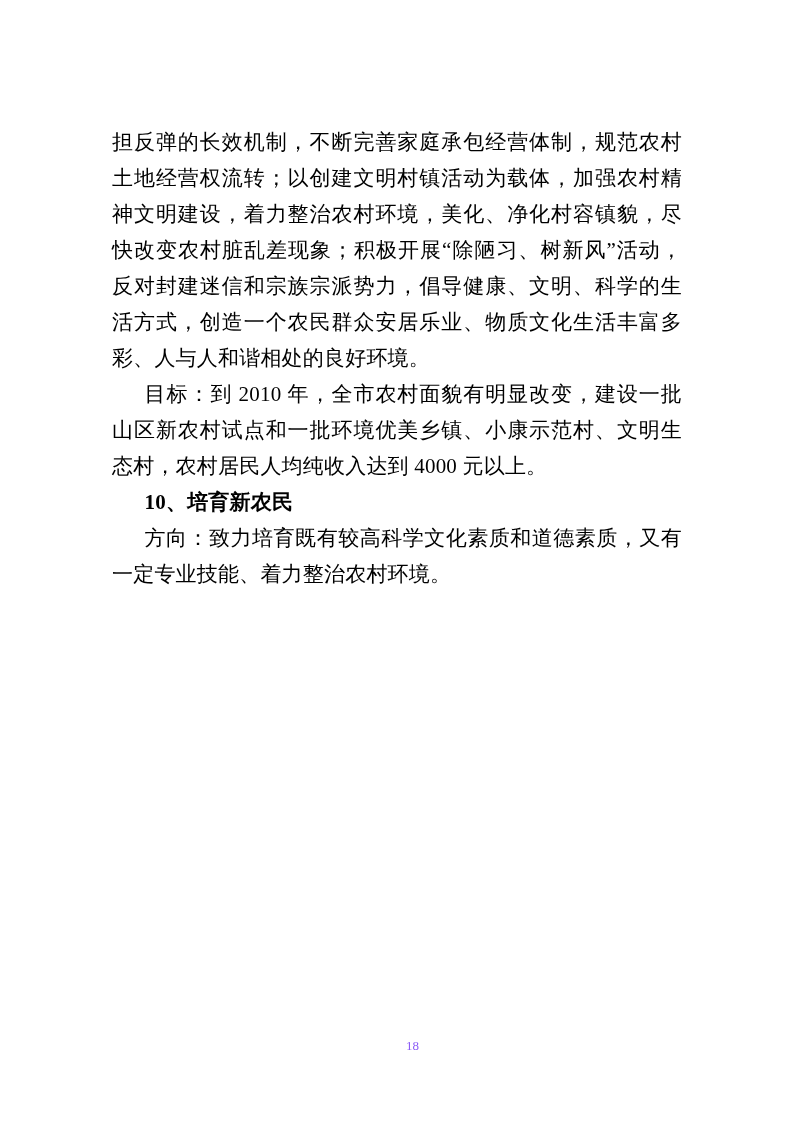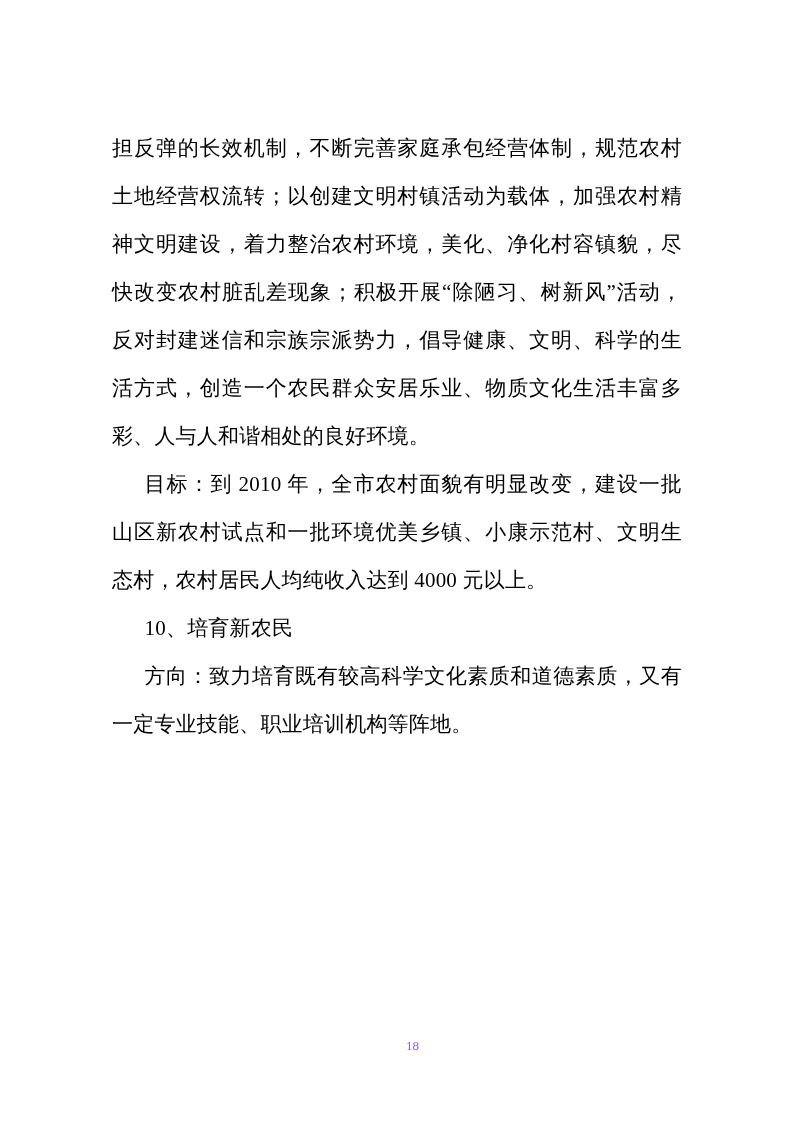--- a/index.html
+++ b/index.html
@@ -15,50 +15,50 @@
     overflow: hidden;
     font-family: "Liberation Serif", "DejaVu Serif", serif;
     color: #000000;
   }
   .body-text {
     position: absolute;
     left: 112px;
     top: 124px;
     width: 570px;
     font-size: 21px;
-    line-height: 48px;
+    line-height: 36px;
     text-align: justify;
     text-justify: inter-ideograph;
     letter-spacing: 0.2px;
   }
   .para {
     margin: 0;
     padding: 0;
   }
   .para.indent {
     text-indent: 1.55em;
   }
   .para.heading {
-    font-weight: normal;
+    font-weight: bold;
   }
   .page-number {
     position: absolute;
     top: 1038px;
     left: 16px;
     width: 100%;
     text-align: center;
     font-size: 13px;
     line-height: 16px;
     color: #8b5cf6;
   }
 </style>
 </head>
 <body>
 
 <div class="page">
   <div class="body-text">
     <p class="para">担反弹的长效机制，不断完善家庭承包经营体制，规范农村土地经营权流转；以创建文明村镇活动为载体，加强农村精神文明建设，着力整治农村环境，美化、净化村容镇貌，尽快改变农村脏乱差现象；积极开展“除陋习、树新风”活动，反对封建迷信和宗族宗派势力，倡导健康、文明、科学的生活方式，创造一个农民群众安居乐业、物质文化生活丰富多彩、人与人和谐相处的良好环境。</p>
     <p class="para indent">目标：到 2010 年，全市农村面貌有明显改变，建设一批山区新农村试点和一批环境优美乡镇、小康示范村、文明生态村，农村居民人均纯收入达到 4000 元以上。</p>
     <p class="para indent heading">10、培育新农民</p>
-    <p class="para indent">方向：致力培育既有较高科学文化素质和道德素质，又有一定专业技能、职业培训机构等阵地。</p>
+    <p class="para indent">方向：致力培育既有较高科学文化素质和道德素质，又有一定专业技能、着力整治农村环境。</p>
   </div>
   <div class="page-number">18</div>
 </div>
 
 </body></html>

